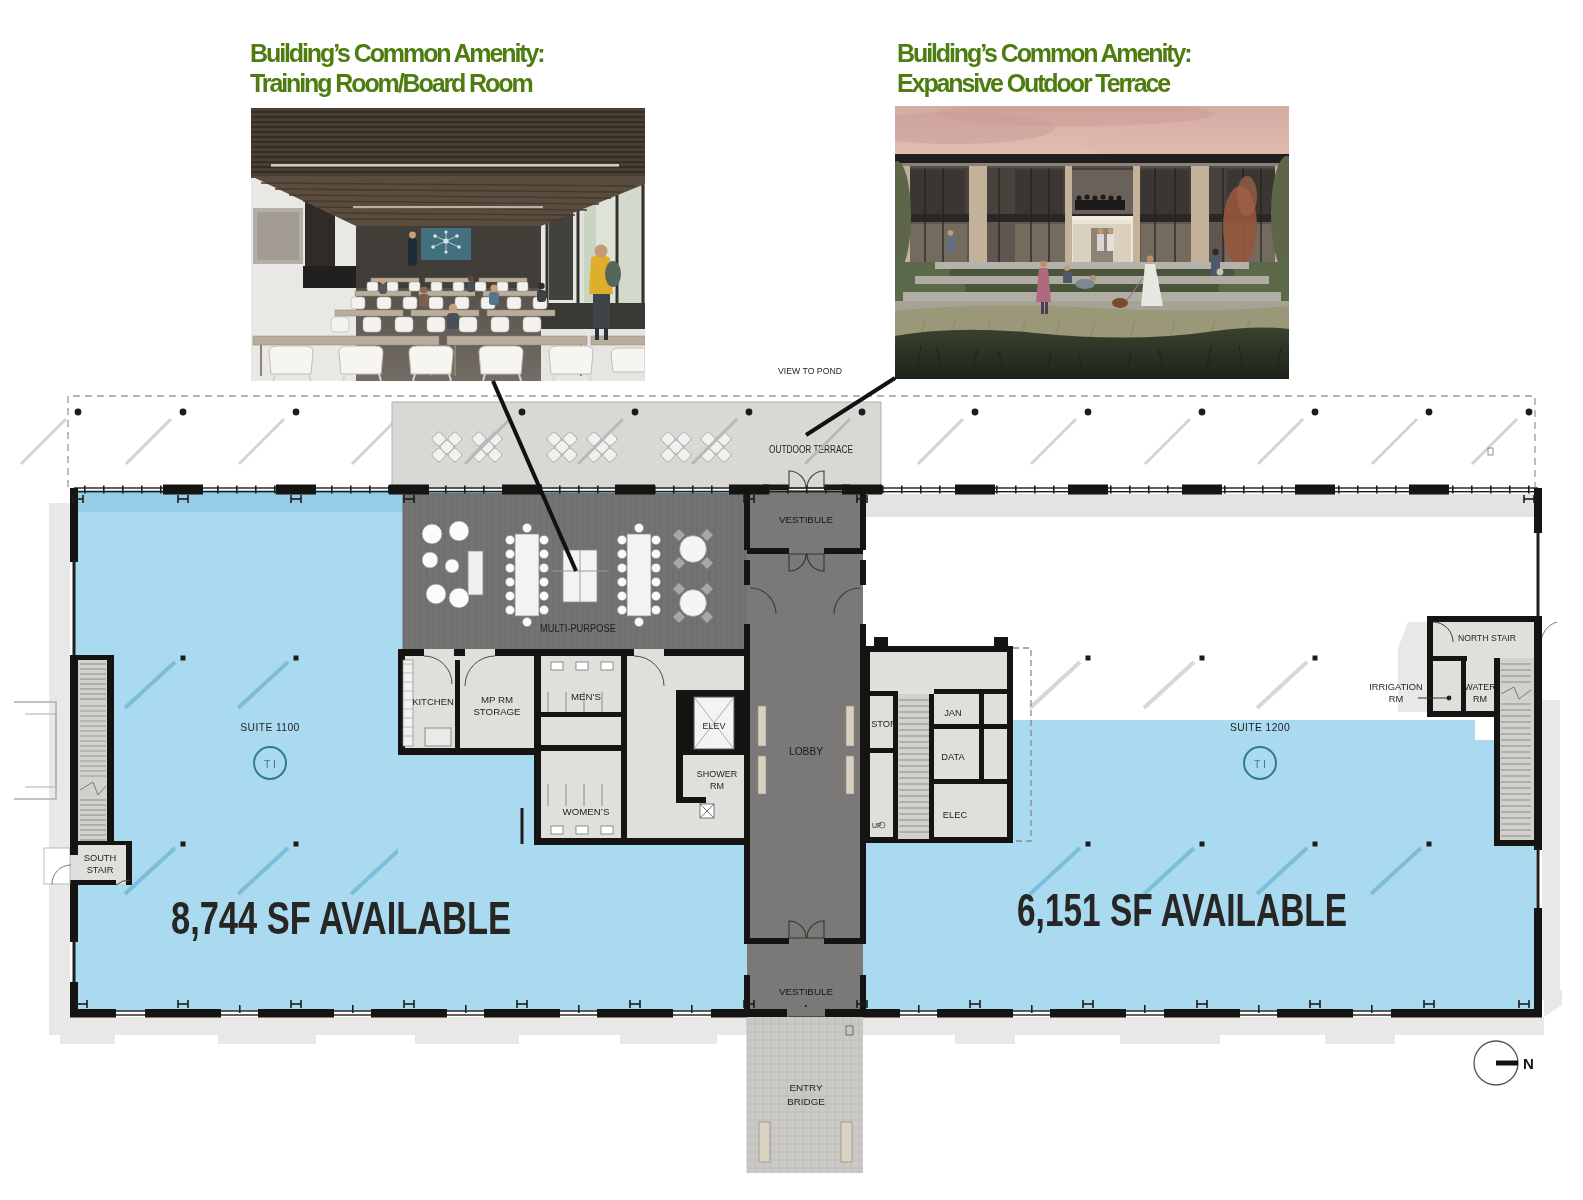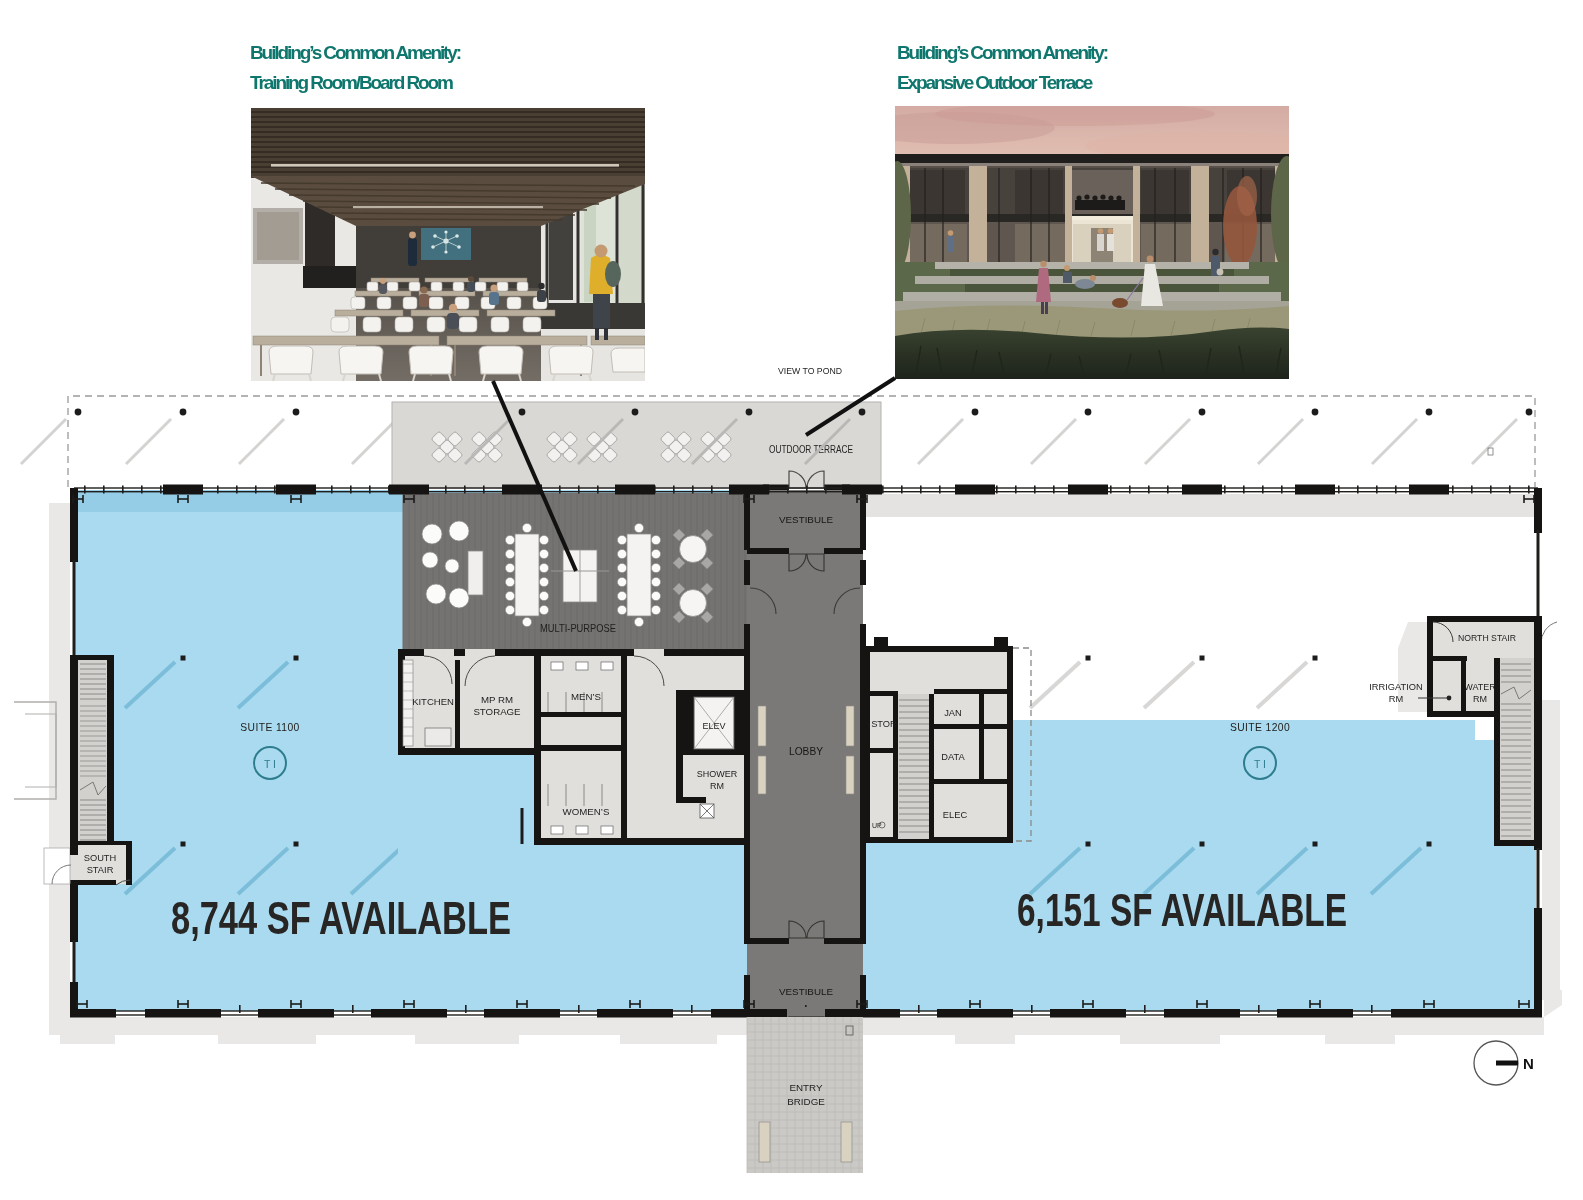--- a/index.html
+++ b/index.html
@@ -1,16 +1,16 @@
 <!DOCTYPE html>
 <html><head><meta charset="utf-8">
 <style>
 html,body{margin:0;padding:0;background:#ffffff;width:1583px;height:1200px;overflow:hidden;
 font-family:"Liberation Sans",sans-serif;}
-.hd{position:absolute;font-size:19px;font-weight:bold;color:#0f766e;line-height:30px;letter-spacing:-2.1px;}
+.hd{position:absolute;font-size:25px;font-weight:bold;color:#4d7c0f;line-height:30px;letter-spacing:-2.1px;}
 </style></head>
 <body>
 <div class="hd" style="left:250px;top:38px">Building’s Common Amenity:<br>Training Room/Board Room</div>
 <div class="hd" style="left:897px;top:38px">Building’s Common Amenity:<br>Expansive Outdoor Terrace</div>
 
 <svg width="394" height="273" viewBox="0 0 394 273" style="position:absolute;left:251px;top:108px">
 <defs>
 <linearGradient id="flr" x1="0" y1="0" x2="0" y2="1">
 <stop offset="0" stop-color="#555049"></stop>
         <stop offset="1" stop-color="#736d66"></stop>

